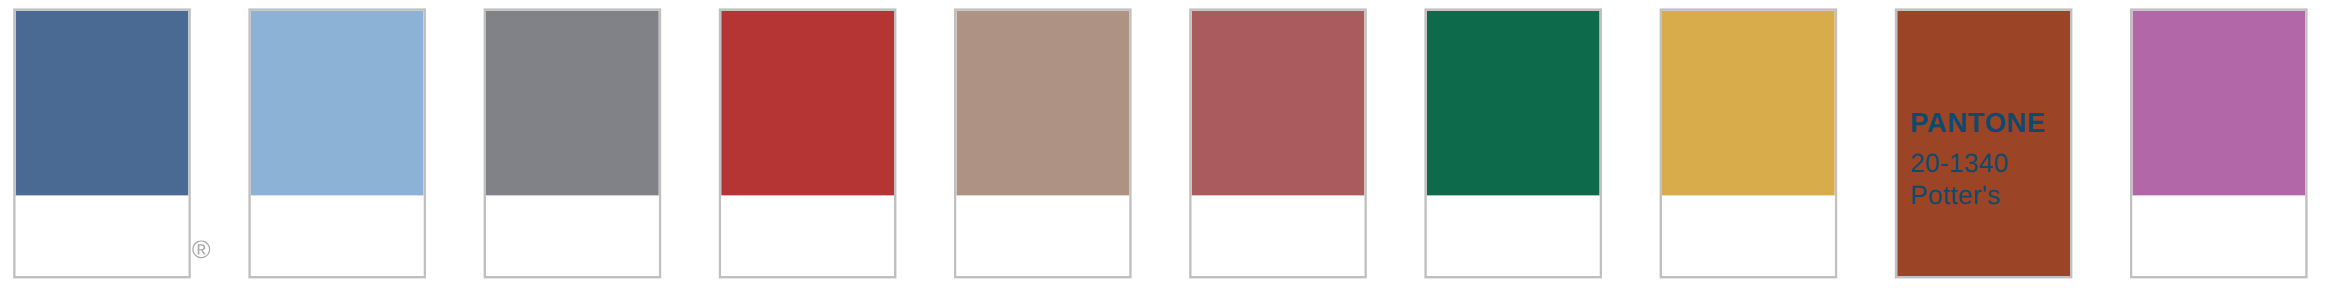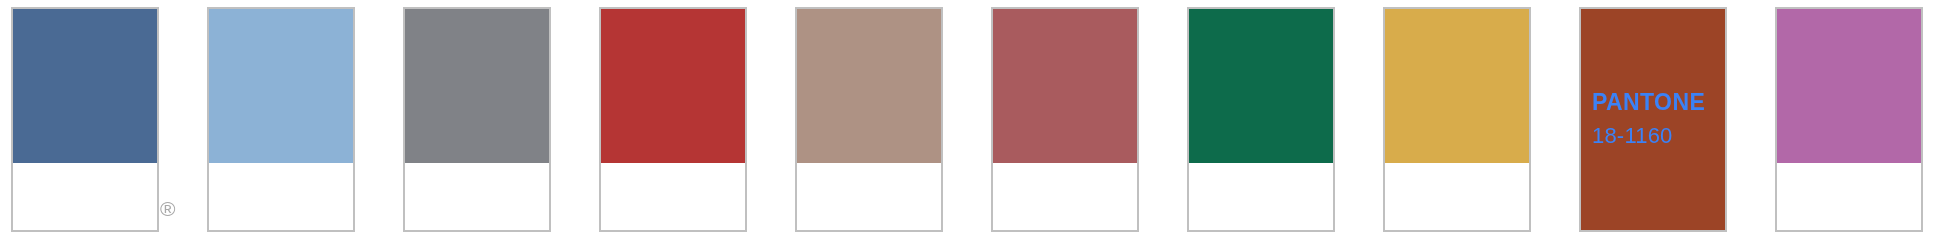--- a/index.html
+++ b/index.html
@@ -52,21 +52,21 @@
     right: 0;
     bottom: 0;
     background: #ffffff;
   }
 
   .chip-label {
     position: absolute;
     left: 11px;
     top: 82px;
     right: 4px;
-    color: #3b82f6;
+    color: #0c4a6e;
     line-height: 1.0;
   }
 
   .chip-label .brand {
     font-size: 23px;
     font-weight: bold;
     letter-spacing: 0.4px;
     display: block;
     margin-bottom: 9px;
     white-space: nowrap;
@@ -126,21 +126,22 @@
       <div class="chip-white-band"></div>
     </div>
     <div class="swatch-chip" style="left: 1383px;">
       <div class="chip-color" style="background: rgb(216, 172, 75);"></div>
       <div class="chip-white-band"></div>
     </div>
     <div class="swatch-chip" style="left: 1579px;">
       <div class="chip-color full" style="background: rgb(156, 68, 38);"></div>
       <div class="chip-label">
         <span class="brand">PANTONE</span>
-        <span class="code">18-1160</span>
+        <span class="code">20-1340</span>
+        <span class="cname-1">Potter's</span>
       </div>
     </div>
     <div class="swatch-chip" style="left: 1775px;">
       <div class="chip-color" style="background: rgb(178, 104, 168);"></div>
       <div class="chip-white-band"></div>
     </div>
     <span id="registered-mark">®</span>
 </div>
 
 </body></html>

